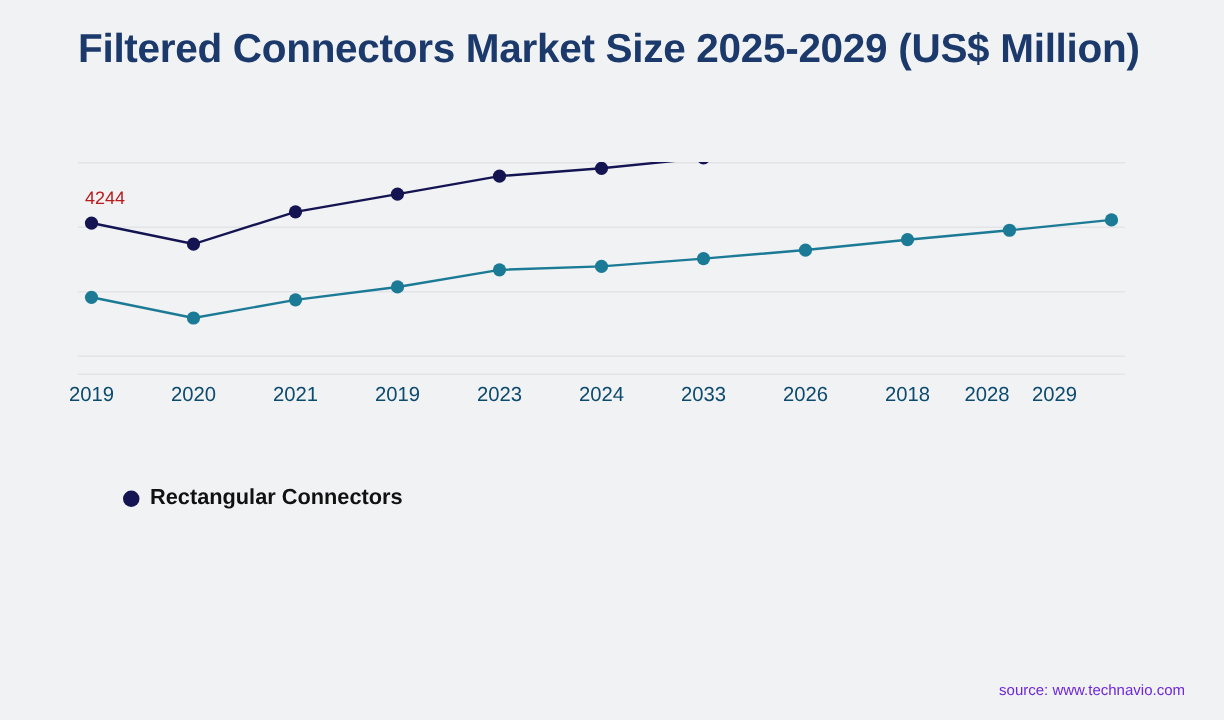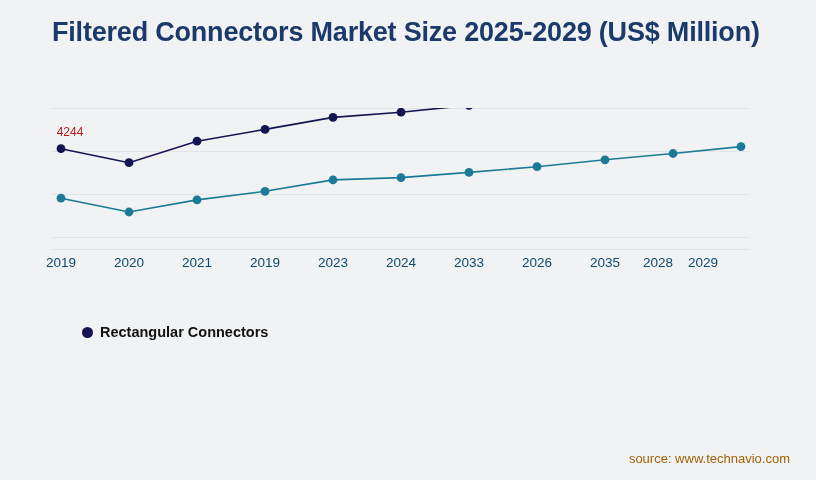--- a/index.html
+++ b/index.html
@@ -97,22 +97,22 @@
     font-size: 14.5px;
     font-weight: bold;
     color: #111111;
     white-space: nowrap;
   }
 
   .source {
     position: absolute;
     right: 26px;
     bottom: 14px;
-    font-size: 13px;
-    color: #a16207;
+    font-size: 10px;
+    color: #6d28d9;
     white-space: nowrap;
   }
 </style>
 </head>
 <body>
 
 <div class="chart-title">Filtered Connectors Market Size 2025-2029 (US$ Million)</div>
 
 <div class="plot-wrap">
   <div class="grid-layer">
@@ -153,21 +153,21 @@
 
 <div class="axis-labels">
     <div class="axis-tick" style="left: 9px;">2019</div>
     <div class="axis-tick" style="left: 77px;">2020</div>
     <div class="axis-tick" style="left: 145px;">2021</div>
     <div class="axis-tick" style="left: 213px;">2019</div>
     <div class="axis-tick" style="left: 281px;">2023</div>
     <div class="axis-tick" style="left: 349px;">2024</div>
     <div class="axis-tick" style="left: 417px;">2033</div>
     <div class="axis-tick" style="left: 485px;">2026</div>
-    <div class="axis-tick" style="left: 553px;">2035</div>
+    <div class="axis-tick" style="left: 553px;">2018</div>
     <div class="axis-tick" style="left: 606px;">2028</div>
     <div class="axis-tick" style="left: 651px;">2029</div>
   </div>
 
 <div class="legend">
     <div class="legend-item">
       <span class="legend-dot" style="background: rgb(20, 20, 82);"></span>
       <span class="legend-label">Rectangular Connectors</span>
     </div>
   </div>

